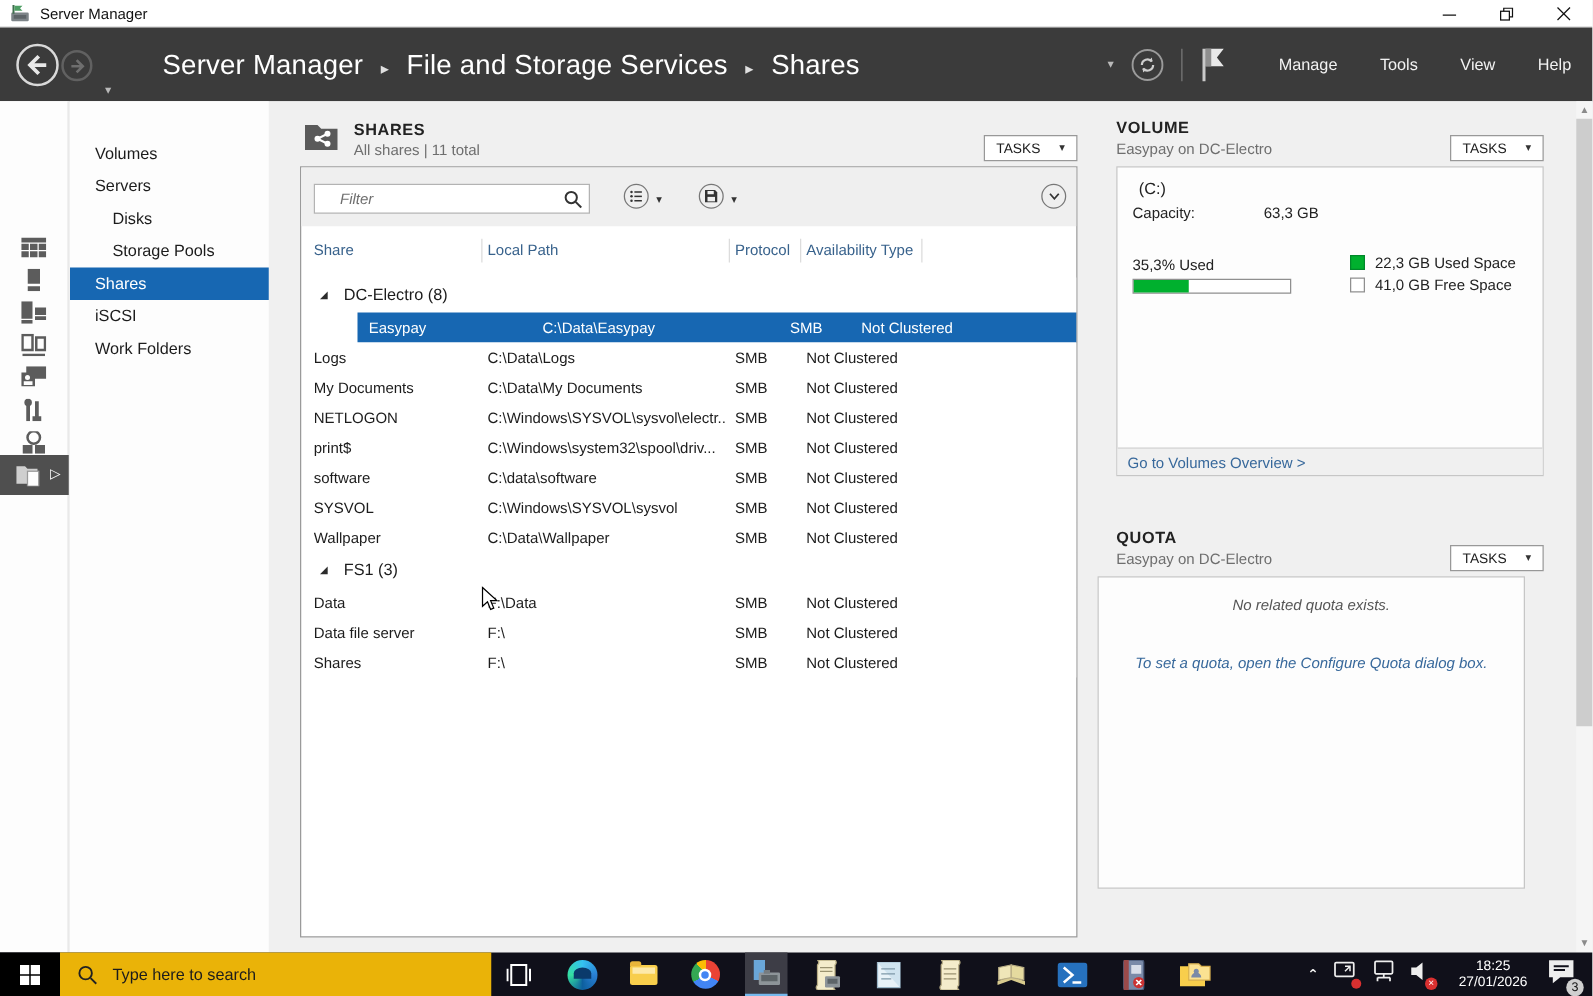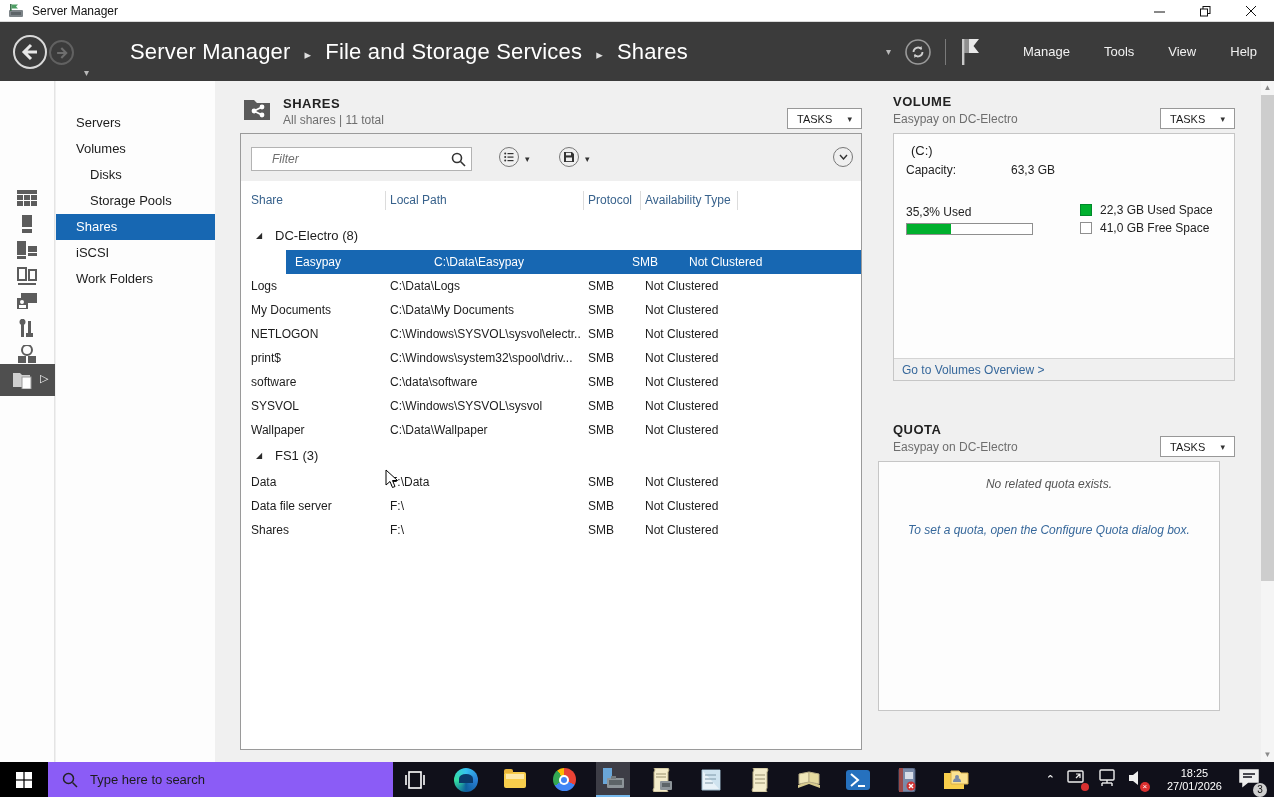--- a/index.html
+++ b/index.html
@@ -90,21 +90,21 @@
   .vscroll { position:absolute; left:1261px; top:0; width:13px; height:681px; background:#f5f5f5; }
   .vscroll .arr { position:absolute; left:0; width:13px; height:14px; color:#8a8a8a; font-size:8px; text-align:center; line-height:14px; }
   .vscroll .thumb { position:absolute; left:0; top:14px; width:13px; height:486px; background:#cdcdcd; }
 
   
   .cursor { position:absolute; left:385px; top:388px; }
 
   
   .taskbar { position:absolute; left:0; top:762px; width:1274px; height:35px; background:#10101a; }
   .start-btn { position:absolute; left:0; top:0; width:48px; height:35px; background:#000; display:flex; align-items:center; justify-content:center; }
-  .tb-search { position:absolute; left:48px; top:0; width:345px; height:35px; background:#8b5cf6; display:flex; align-items:center; gap:12px; padding-left:14px; font-size:13px; color:#1c1c1c; }
+  .tb-search { position:absolute; left:48px; top:0; width:345px; height:35px; background:#eab308; display:flex; align-items:center; gap:12px; padding-left:14px; font-size:13px; color:#1c1c1c; }
   .tb-icon { position:absolute; top:0; width:34px; height:35px; display:flex; align-items:center; justify-content:center; }
   .tb-icon.active { background:#3d3d46; border-bottom:2px solid #76b9ed; }
   .tray { position:absolute; right:0; top:0; height:35px; display:flex; align-items:center; }
   .tray-chevron { color:#eee; font-size:11px; font-weight:bold; margin-right:12px; }
   .tray-ico { margin-right:10px; position:relative; }
   .clock { color:#fff; font-size:11px; text-align:center; line-height:13px; margin:0 10px; }
   .action-center { position:relative; margin:0 14px 0 6px; }
   .ac-badge { position:absolute; right:-7px; bottom:-5px; width:14px; height:14px; border-radius:50%; background:#cfcfcf; color:#111; font-size:10px; display:flex; align-items:center; justify-content:center; }
 
   .folder-ico { position:relative; width:22px; height:16px; background:#f8ce4c; border-radius:2px; }
@@ -247,22 +247,22 @@
           <svg width="22" height="18" viewBox="0 0 22 18">
             <path d="M0 2 h7 l2 2 h8 v12 h-17 z" fill="#cfcfcf"></path>
             <rect x="9" y="6" width="9" height="12" fill="#fdfdfd" stroke="#9a9a9a"></rect>
           </svg>
         </div>
       <span class="strip-sel-arrow">▷</span>
     </div>
 
     <div class="sidebar">
       <div style="position:absolute; left:0; top:29px; width:159px;">
+          <div class="nav-item">Volumes</div>
           <div class="nav-item">Servers</div>
-          <div class="nav-item">Volumes</div>
           <div class="nav-item ind">Disks</div>
           <div class="nav-item ind">Storage Pools</div>
           <div class="nav-item sel">Shares</div>
           <div class="nav-item">iSCSI</div>
           <div class="nav-item">Work Folders</div>
         </div>
     </div>
 
     <svg class="tile-icon" viewBox="0 0 28 28">
       <path d="M1 5 h10 l3 3 h13 v17 h-26 z" fill="#5a5a5a"></path>

